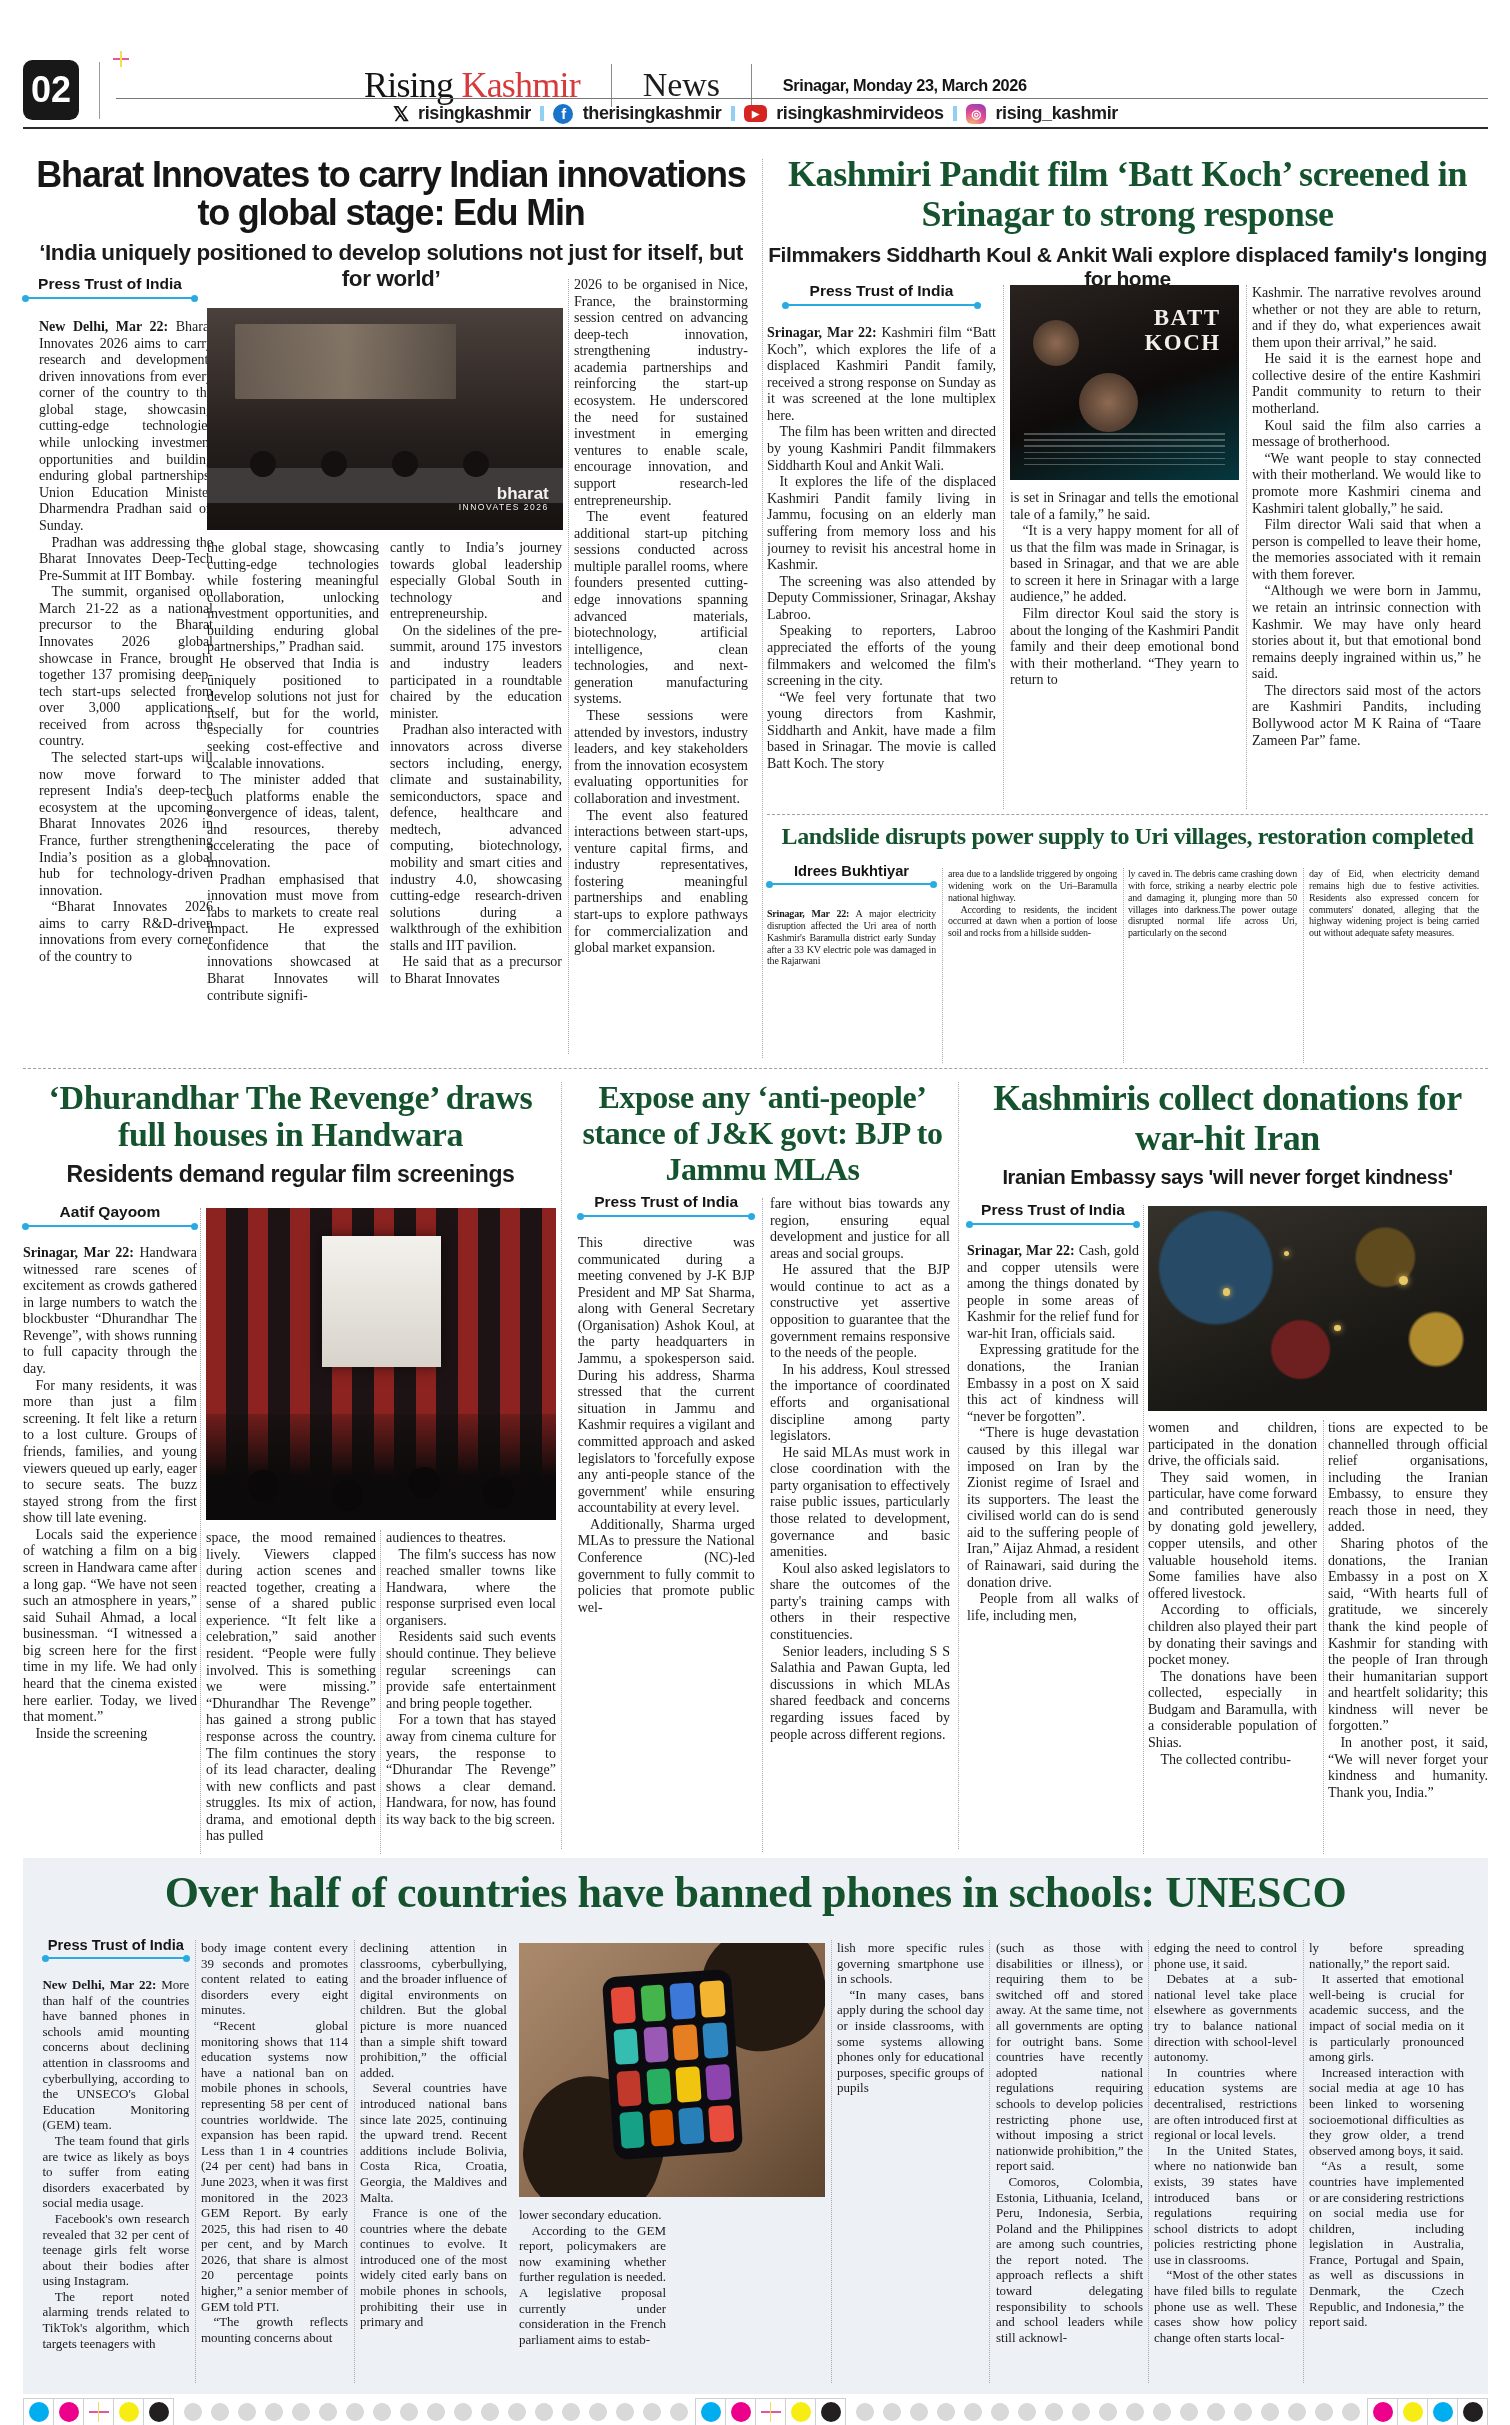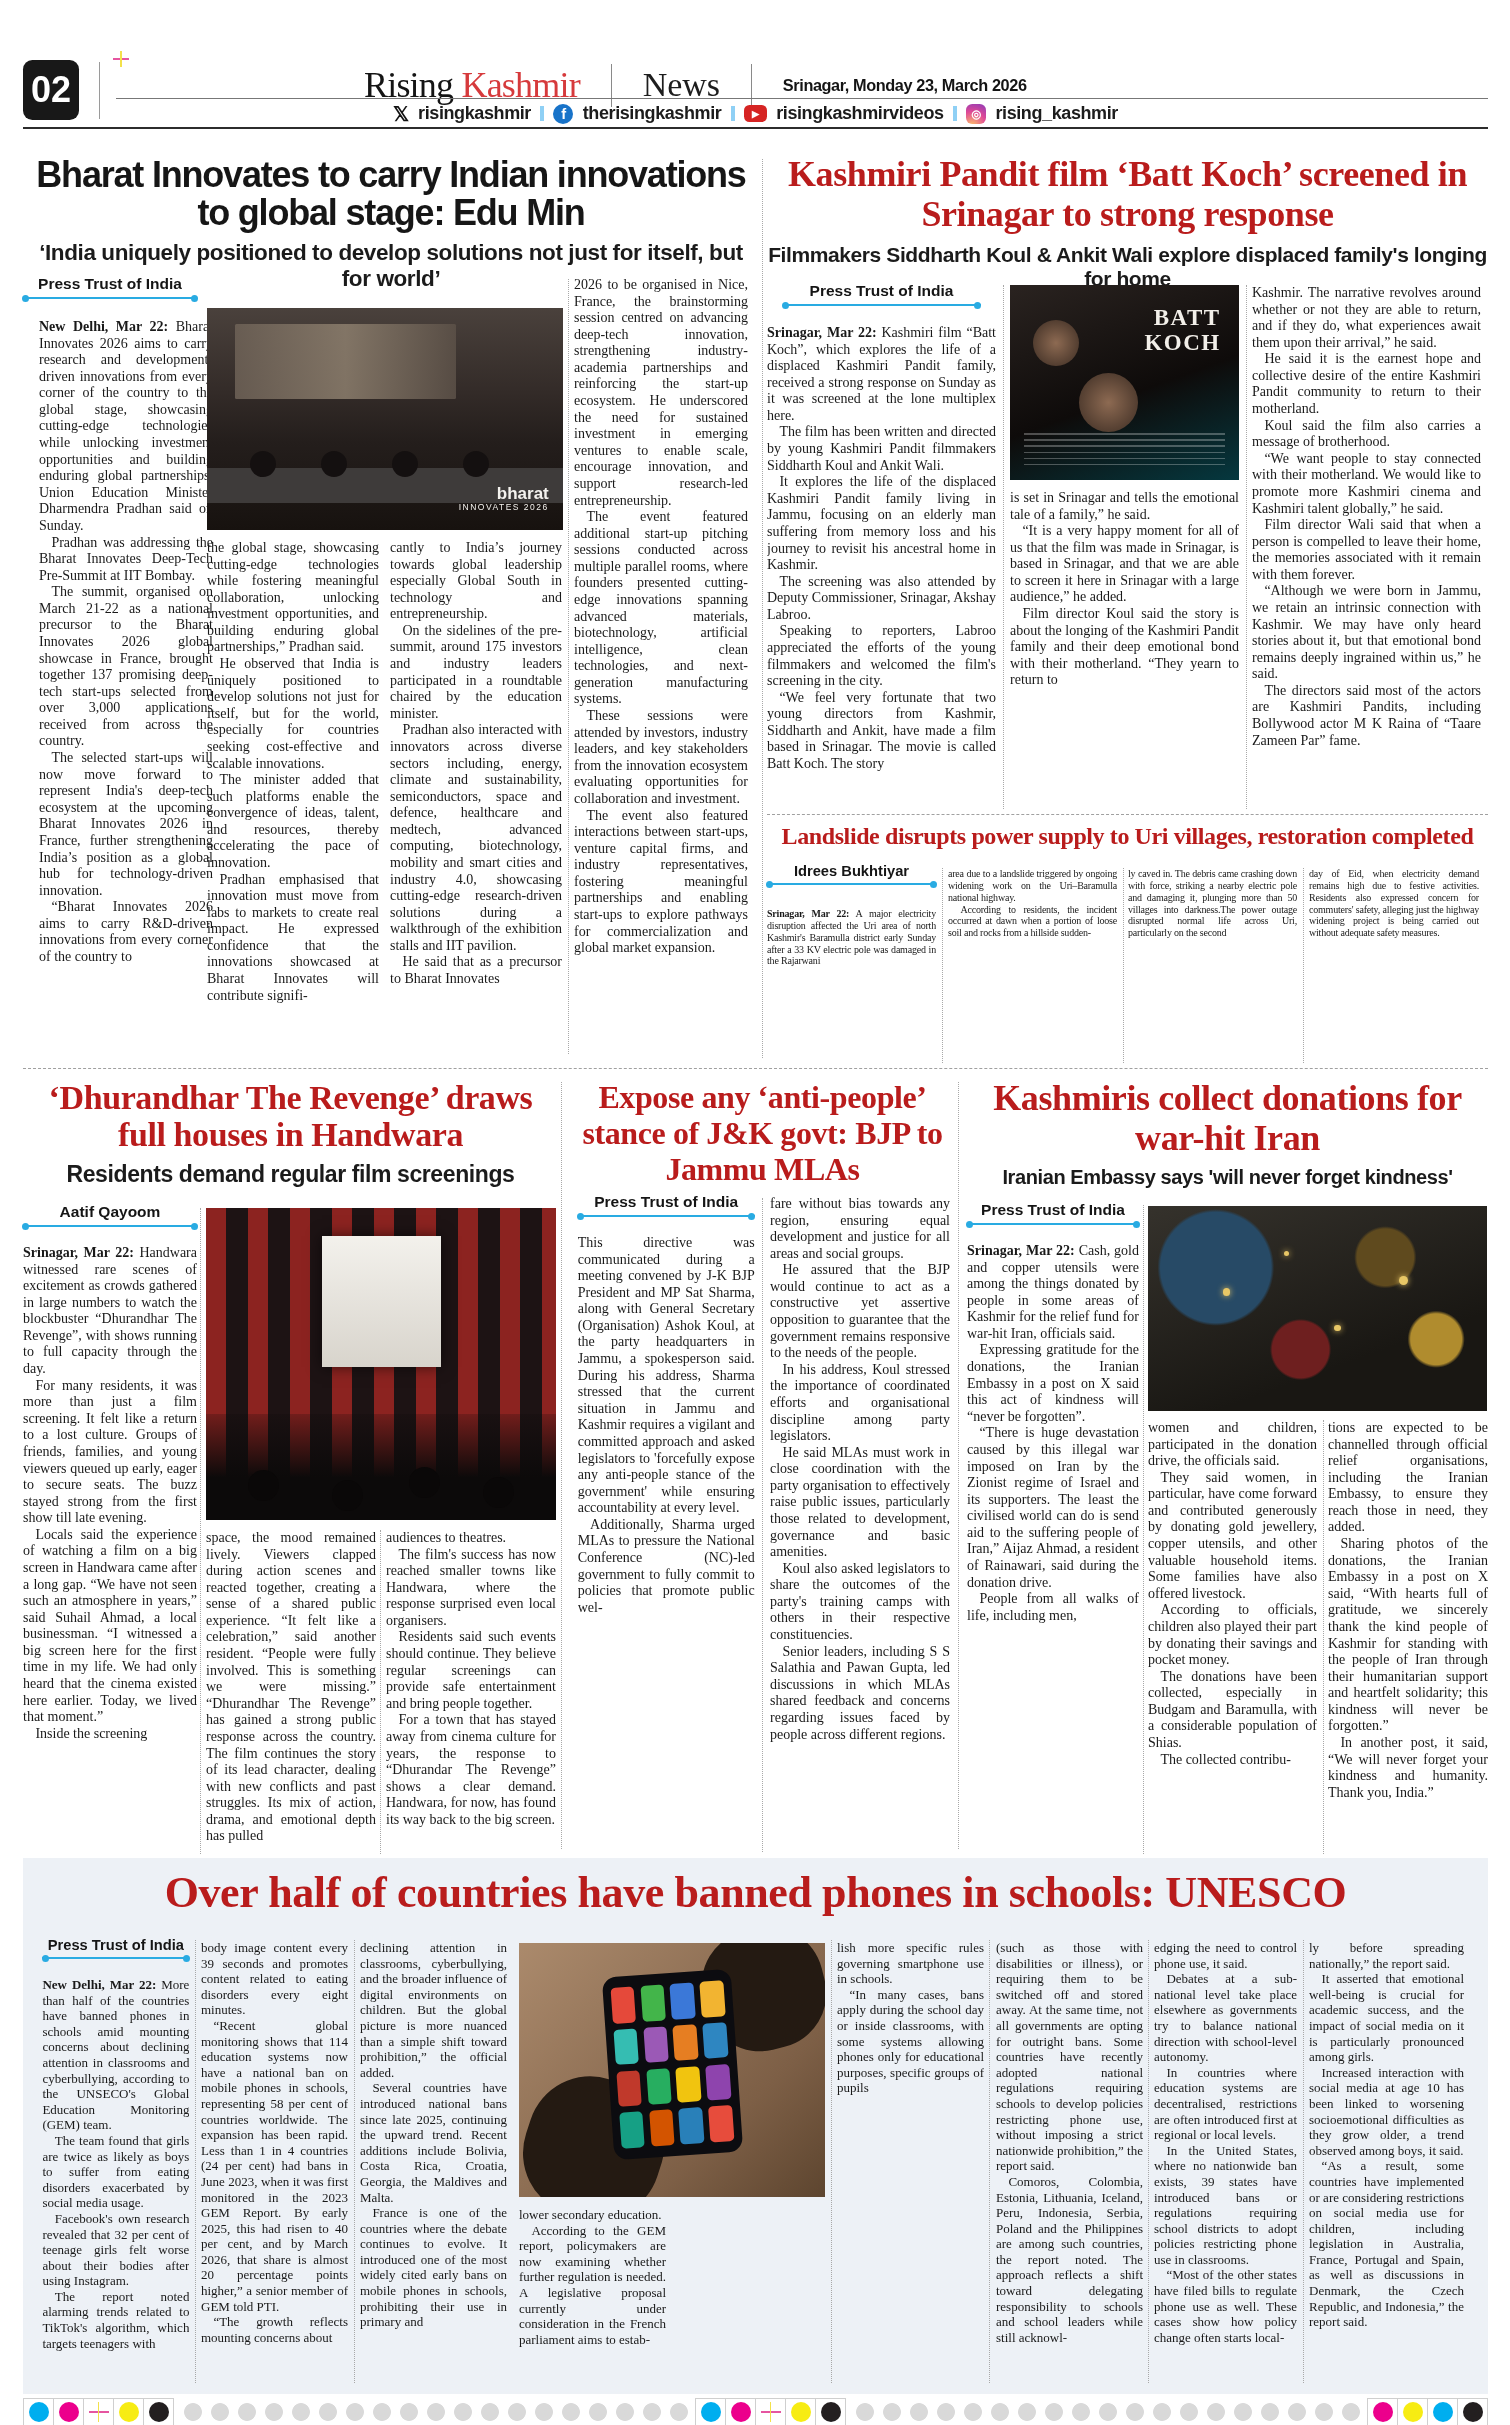--- a/index.html
+++ b/index.html
@@ -31,21 +31,21 @@
   .col p:first-child{text-indent:0;}
   .col-sm{font-size:13px;line-height:1.2;}
   .col-cond{font-size:10px;letter-spacing:-0.2px;}
   .byline{position:absolute;text-align:center;font-family:"Liberation Sans",sans-serif;font-weight:bold;font-size:15.5px;color:#151515;}
   .brule{height:2.3px;background:#29abe2;margin-top:3.9px;position:relative;}
   .brule::before,.brule::after{content:"";position:absolute;top:-2.3px;width:7px;height:7px;border-radius:50%;background:#29abe2;}
   .brule::before{left:-0.8px;} .brule::after{right:-0.8px;}
   .hl-sans{position:absolute;text-align:center;font-family:"Liberation Sans",sans-serif;font-weight:bold;
            letter-spacing:-1.2px;line-height:1.05;color:#161616;}
   .hl-serif{position:absolute;text-align:center;font-family:"Liberation Serif",serif;font-weight:bold;
-            line-height:1.1;color:#b91c1c;letter-spacing:-0.4px;}
+            line-height:1.1;color:#14532d;letter-spacing:-0.4px;}
   .sub{position:absolute;text-align:center;font-family:"Liberation Sans",sans-serif;font-weight:bold;
        letter-spacing:-0.4px;color:#1b1b1b;}
   .vdot{position:absolute;border-left:1.5px dotted #a8a8a8;width:0;}
   .hdash{position:absolute;border-top:1.5px dashed #a0a0a0;height:0;}
   
   .photo{position:absolute;overflow:hidden;}
   .ph-summit{background:linear-gradient(180deg,#4a413c 0%,#332b28 38%,#241e1c 60%,#17120f 100%);}
   .ph-summit .screen{position:absolute;left:8%;top:7%;width:62%;height:34%;background:linear-gradient(90deg,#6e6257,#8d7f6e,#5c5148);opacity:.85;border-radius:1.5px;}
   .ph-summit .table{position:absolute;left:0;bottom:12%;width:100%;height:16%;background:#3e3b3a;}
   .ph-summit .head{position:absolute;bottom:24%;width:26px;height:26px;border-radius:50%;background:#141010;}
@@ -233,21 +233,21 @@
         <p><b>Srinagar, Mar 22:</b> A major electricity disruption affected the Uri area of north Kashmir's Baramulla district early Sunday after a 33 KV electric pole was damaged in the Rajarwani</p>
       </div>
     <div class="col col-cond" style="left:181px;top:45px;width:169px;height:195px;">
         <p>area due to a landslide triggered by ongoing widening work on the Uri–Baramulla national highway.</p>
         <p>According to residents, the incident occurred at dawn when a portion of loose soil and rocks from a hillside sudden-</p>
       </div>
     <div class="col col-cond" style="left:361px;top:45px;width:169px;height:195px;">
         <p>ly caved in. The debris came crashing down with force, striking a nearby electric pole and damaging it, plunging more than 50 villages into darkness.The power outage disrupted normal life across Uri, particularly on the second</p>
       </div>
     <div class="col col-cond" style="left:542px;top:45px;width:170px;height:195px;">
-        <p>day of Eid, when electricity demand remains high due to festive activities. Residents also expressed concern for commuters' safety, alleging just the highway widening project is being carried out without adequate safety measures.</p>
+        <p>day of Eid, when electricity demand remains high due to festive activities. Residents also expressed concern for commuters' donated, alleging that the highway widening project is being carried out without adequate safety measures.</p>
       </div>
     <div class="vdot" style="left:175px;top:45px;height:195px;"></div>
     <div class="vdot" style="left:356px;top:45px;height:195px;"></div>
     <div class="vdot" style="left:536px;top:45px;height:195px;"></div>
   </div>
 
   <div class="hdash" style="left:23px;top:1068px;width:1465px;"></div>
 
   <div class="abs" style="left:23px;top:1079px;width:535px;height:775px;">
     <div class="hl-serif" style="left:0;top:0;width:535px;font-size:34px;">‘Dhurandhar The Revenge’ draws full houses in Handwara</div>

